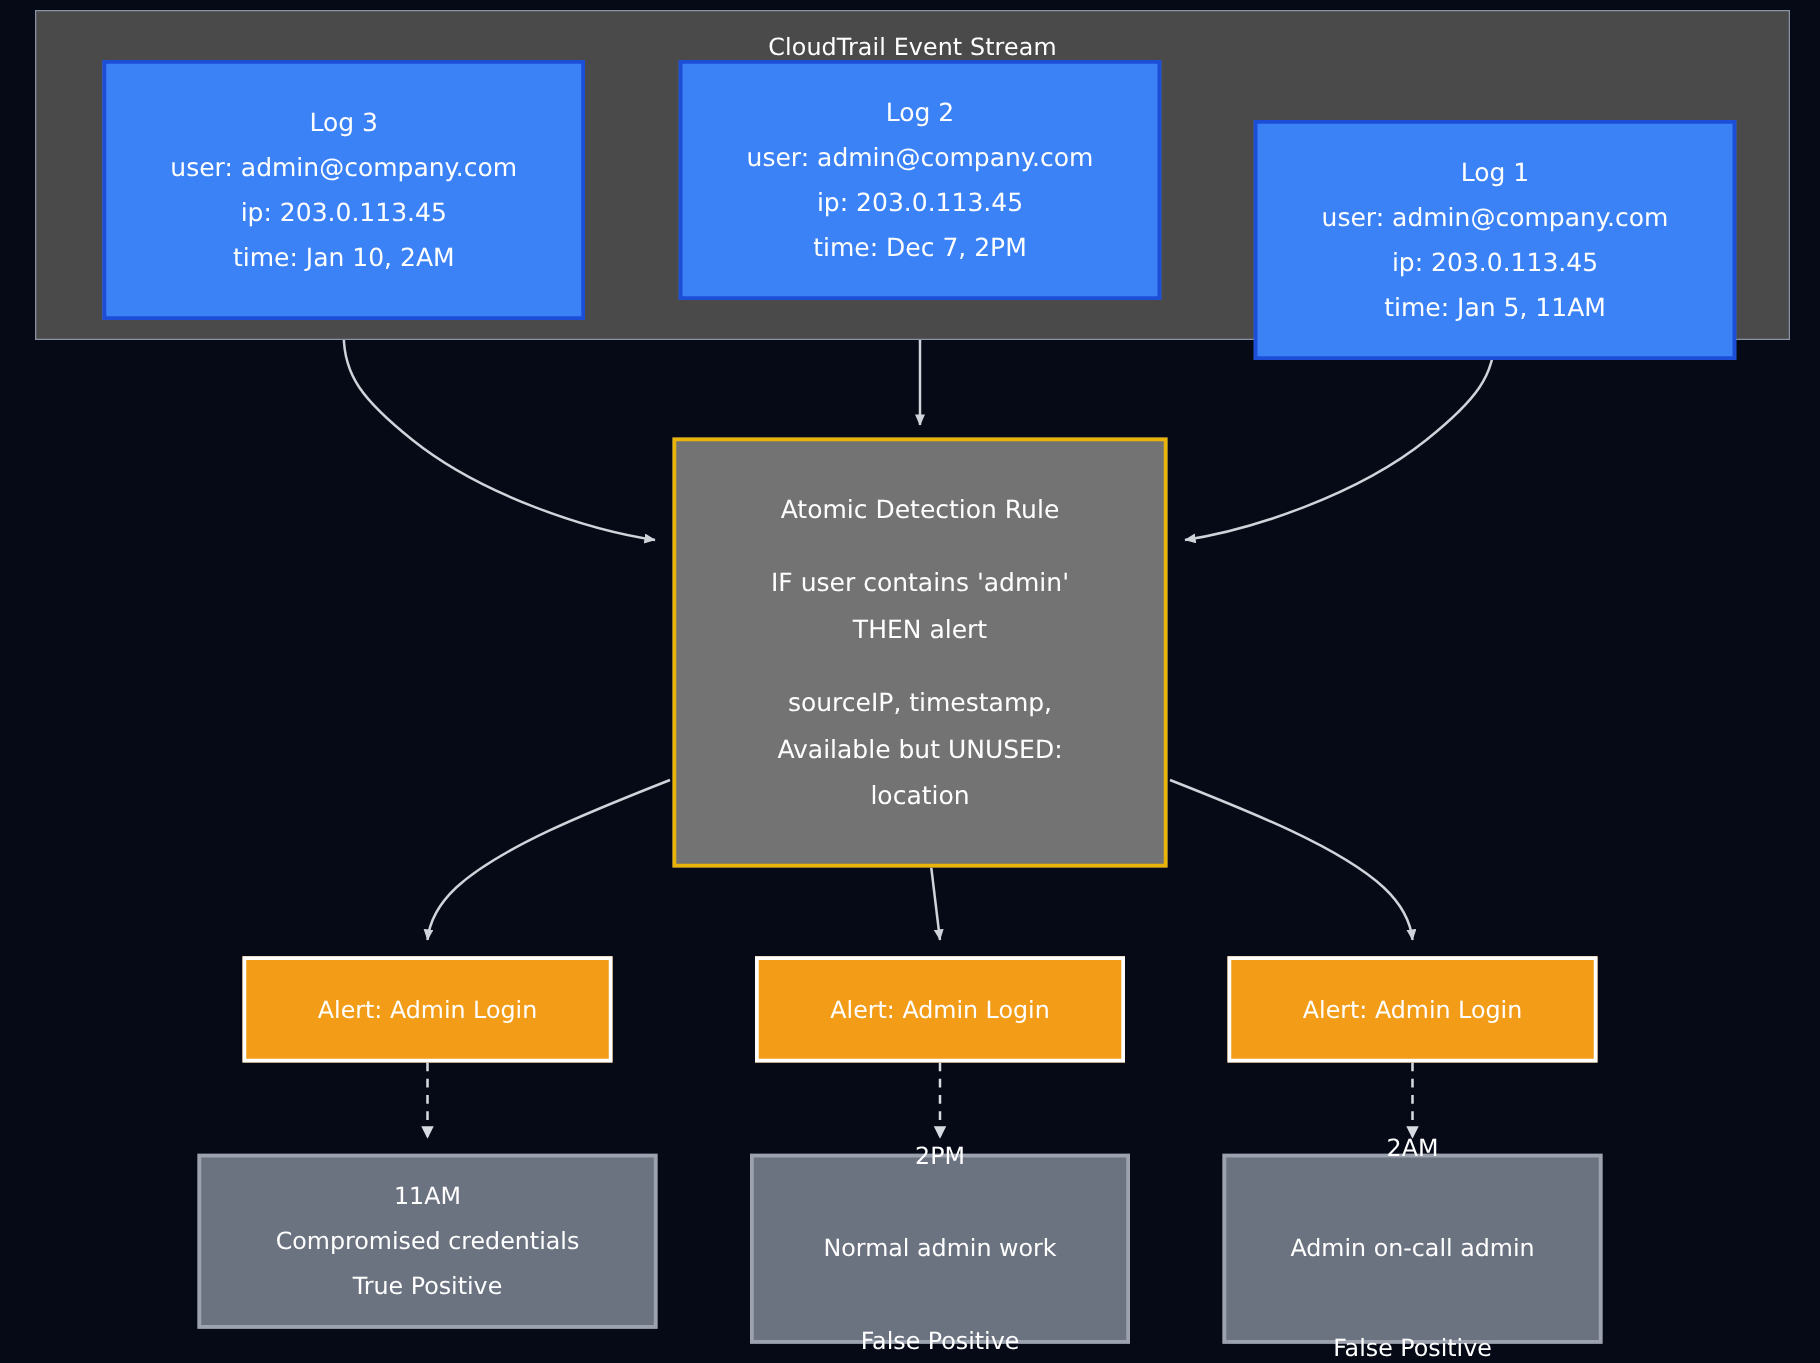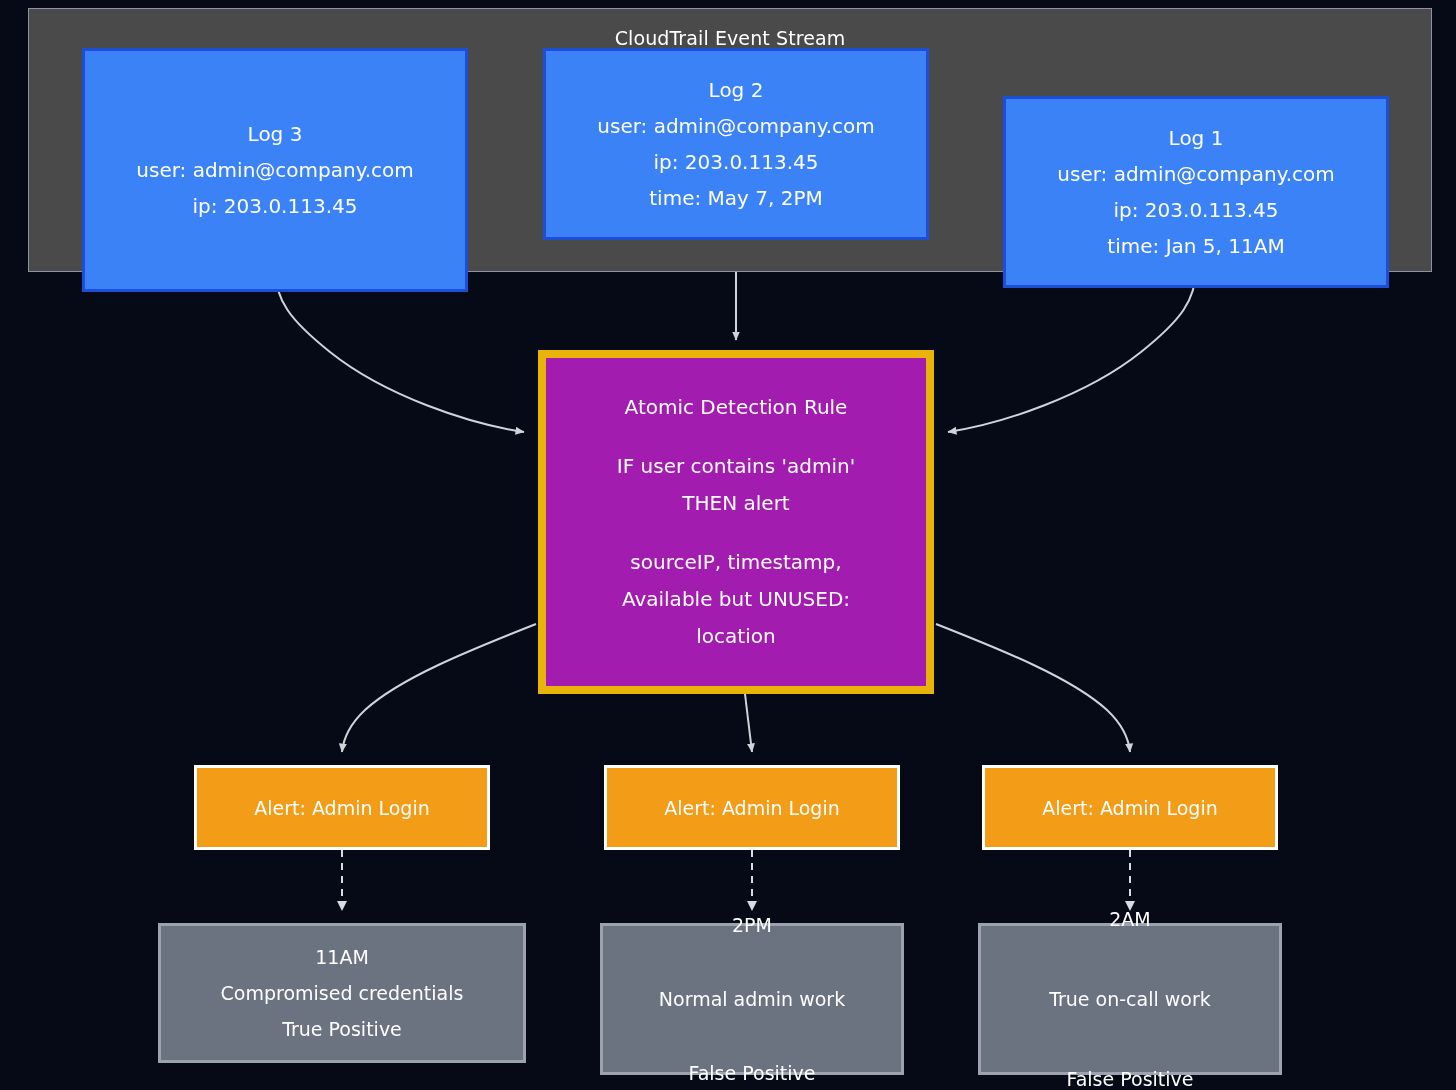--- a/index.html
+++ b/index.html
@@ -47,22 +47,22 @@
 
   .log-node{
     background:#3b82f6;
     border:3px solid #1d4ed8;
     font-size:20px;
     line-height:36px;
   }
   .log-node .title{font-size:20px;}
 
   .rule-node{
-    background:#a21caf;
-    border:8px solid #eab308;
+    background:#737373;
+    border:3px solid #eab308;
     font-size:20px;
     line-height:37px;
   }
   .rule-node .gap{height:22px;display:block;}
 
   .alert-node{
     background:#f39c18;
     border:3px solid #ffffff;
     font-size:19px;
     line-height:26px;
@@ -104,31 +104,32 @@
 
     <path d="M342,850 L342,910" fill="none" stroke="#d7dbe2" stroke-width="2" stroke-dasharray="7,6" marker-end="url(#arrowhead-d)"></path>
     <path d="M752,850 L752,910" fill="none" stroke="#d7dbe2" stroke-width="2" stroke-dasharray="7,6" marker-end="url(#arrowhead-d)"></path>
     <path d="M1130,850 L1130,910" fill="none" stroke="#d7dbe2" stroke-width="2" stroke-dasharray="7,6" marker-end="url(#arrowhead-d)"></path>
   </svg>
 
   <div class="group-box" style="left:28px;top:8px;width:1404px;height:264px;">
     <div class="group-title" style="top:20px;">CloudTrail Event Stream</div>
   </div>
 
-  <div class="node log-node" style="left:82px;top:48px;width:386px;height:244px;">
+  <div class="node log-node" style="left:82px;top:48px;width:386px;height:208px;">
     <span class="line title">Log 3</span>
     <span class="line">user: admin@company.com</span>
     <span class="line">ip: 203.0.113.45</span>
+    <span class="line">time: Jan 10, 2AM</span>
   </div>
 
   <div class="node log-node" style="left:543px;top:48px;width:386px;height:192px;">
     <span class="line title">Log 2</span>
     <span class="line">user: admin@company.com</span>
     <span class="line">ip: 203.0.113.45</span>
-    <span class="line">time: May 7, 2PM</span>
+    <span class="line">time: Dec 7, 2PM</span>
   </div>
 
   <div class="node log-node" style="left:1003px;top:48px;width:386px;height:192px;margin-top:48px;">
     <span class="line title">Log 1</span>
     <span class="line">user: admin@company.com</span>
     <span class="line">ip: 203.0.113.45</span>
     <span class="line">time: Jan 5, 11AM</span>
   </div>
 
   <div class="node rule-node" style="left:538px;top:350px;width:396px;height:344px;">
@@ -159,17 +160,17 @@
   </div>
 
   <div class="node outcome-node" style="left:600px;top:923px;width:304px;height:152px;gap:38px;">
     <span class="line">2PM</span>
     <span class="line">Normal admin work</span>
     <span class="line">False Positive</span>
   </div>
 
   <div class="node outcome-node" style="left:978px;top:923px;width:304px;height:152px;gap:44px;">
     <span class="line">2AM</span>
-    <span class="line">True on-call work</span>
+    <span class="line">Admin on-call admin</span>
     <span class="line">False Positive</span>
   </div>
 
 </div>
 
 </body></html>

